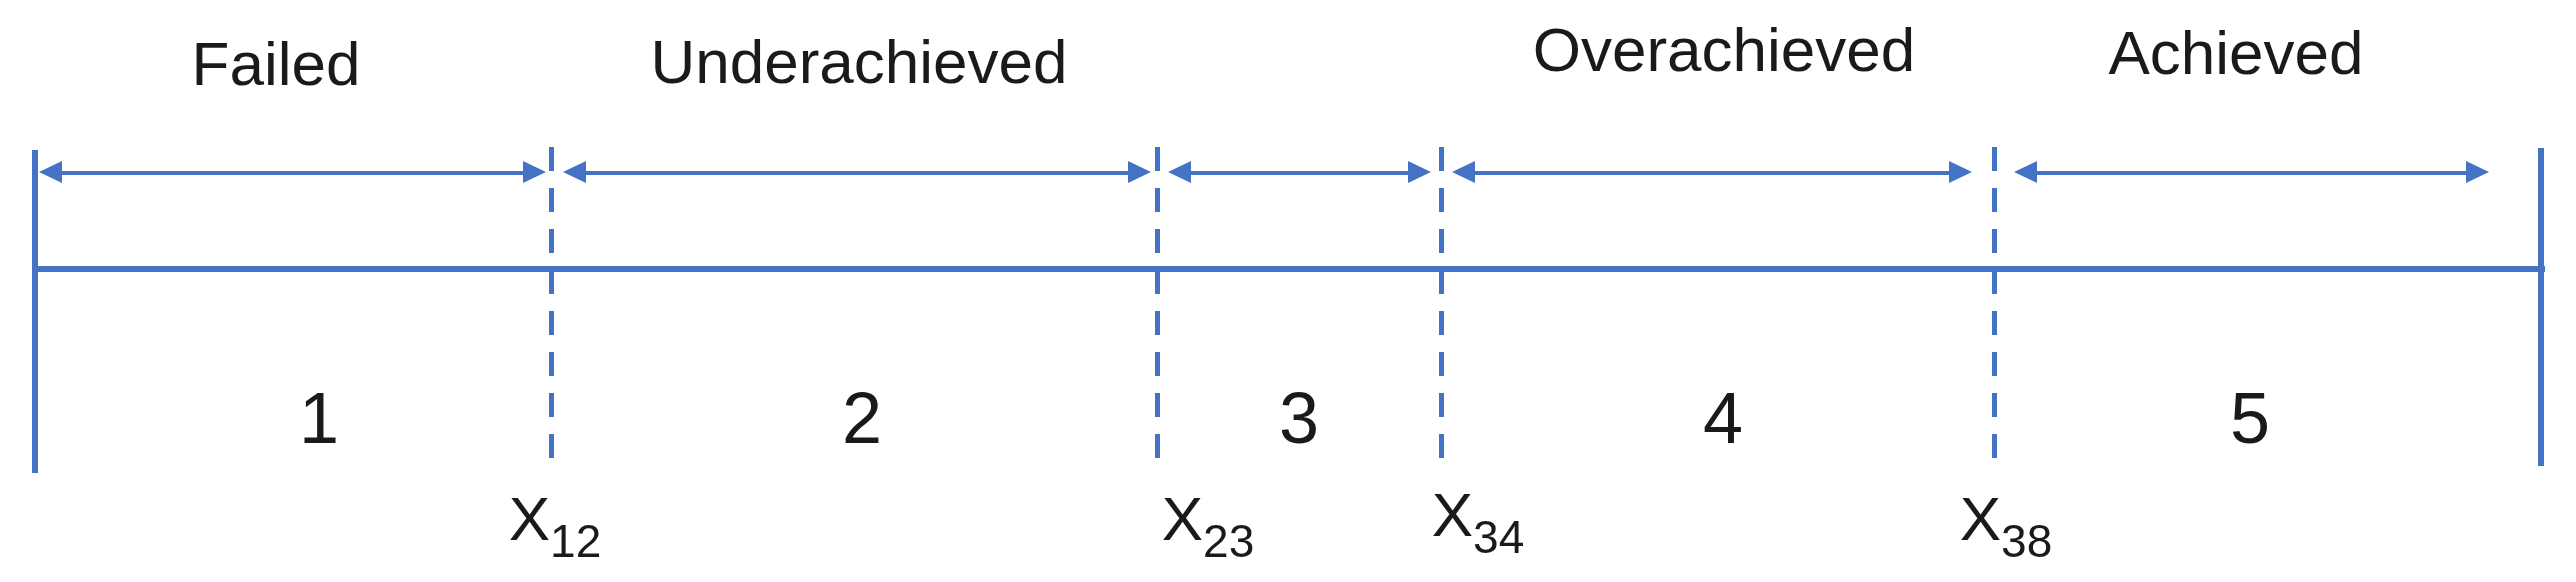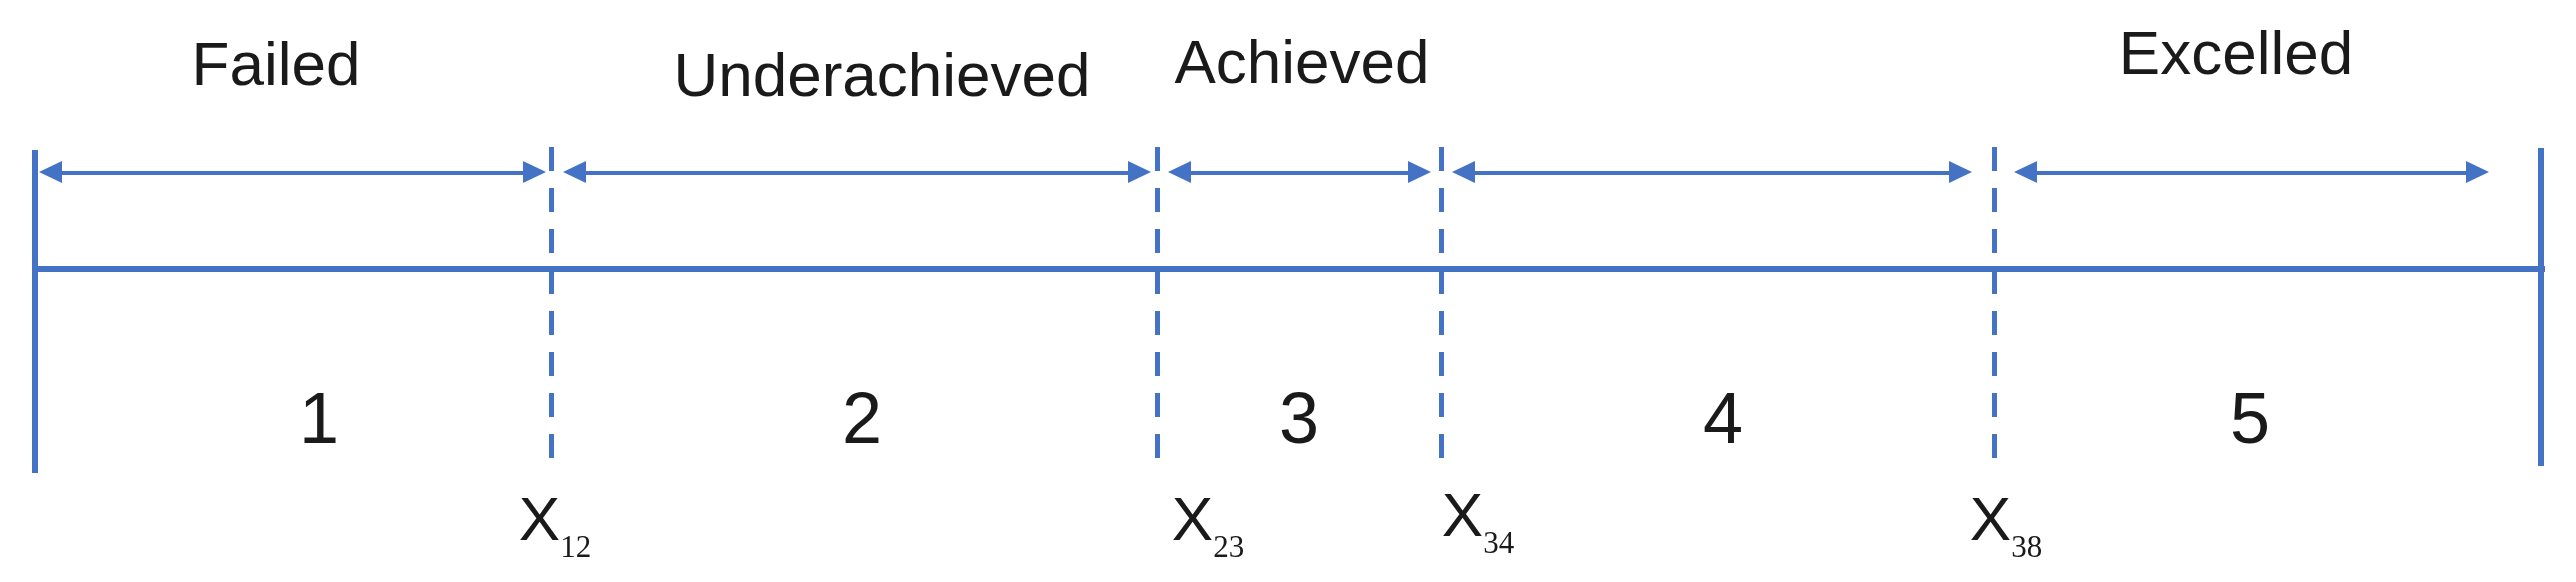--- a/index.html
+++ b/index.html
@@ -37,24 +37,23 @@
   }
   .boundary-label {
     position: absolute;
     transform: translateX(-50%);
     font-size: 62px;
     line-height: 1;
     color: var(--text);
     white-space: nowrap;
   }
   .boundary-label sub {
-    font-size: 31px;
+    font-size: 46px;
     line-height: 1;
     vertical-align: -17.3px;
-    font-family: Liberation Serif, serif;
   }
 
   
   .baseline {
     position: absolute;
     background: var(--accent);
   }
   .tick {
     position: absolute;
     background: var(--accent);
@@ -100,23 +99,23 @@
     border-width: 11.2px 0 11.2px 23px;
     border-color: transparent transparent transparent var(--accent);
   }
 </style>
 </head>
 <body>
 
 <div class="canvas">
 
   <div class="seg-label" style="left:276px; top:33px;">Failed</div>
-  <div class="seg-label" style="left:882px; top:31px;margin-top:13px;">Underachieved</div>
-  <div class="seg-label" style="left:1302px; top:31px;">Achieved</div>
-  <div class="seg-label" style="left:2236px; top:22.4px;">Excelled</div>
+  <div class="seg-label" style="left:859px; top:31px;">Underachieved</div>
+  <div class="seg-label" style="left:1724px; top:19px;">Overachieved</div>
+  <div class="seg-label" style="left:2236px; top:22.4px;">Achieved</div>
 
   <div class="range-arrow" style="left:39px; top:161px; width:507px;">
     <span class="head head-left"></span>
     <span class="shaft"></span>
     <span class="head head-right"></span>
   </div>
   <div class="range-arrow" style="left:563px; top:161px; width:588px;">
     <span class="head head-left"></span>
     <span class="shaft"></span>
     <span class="head head-right"></span>

